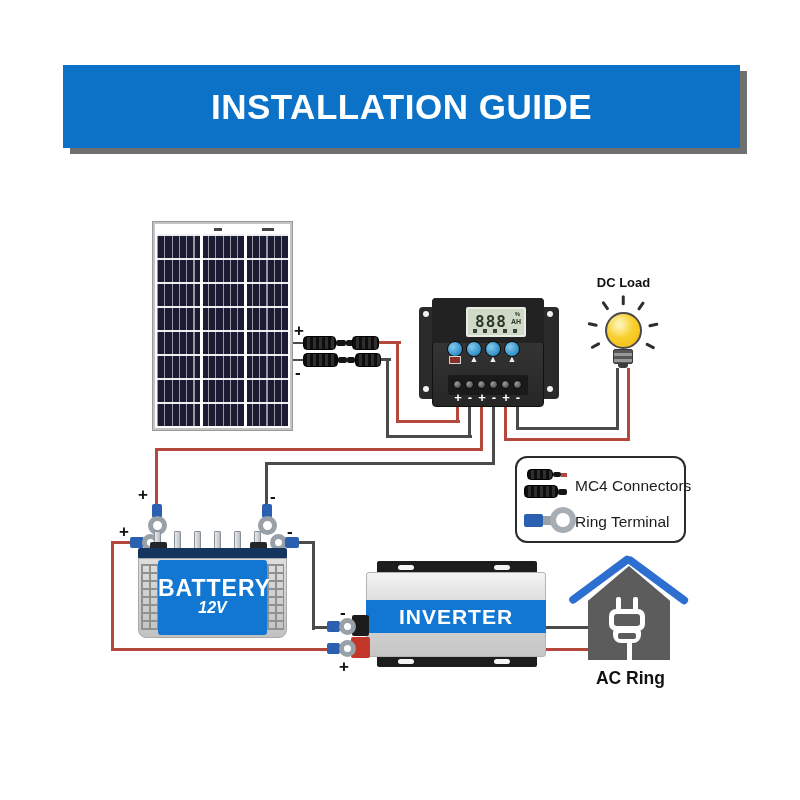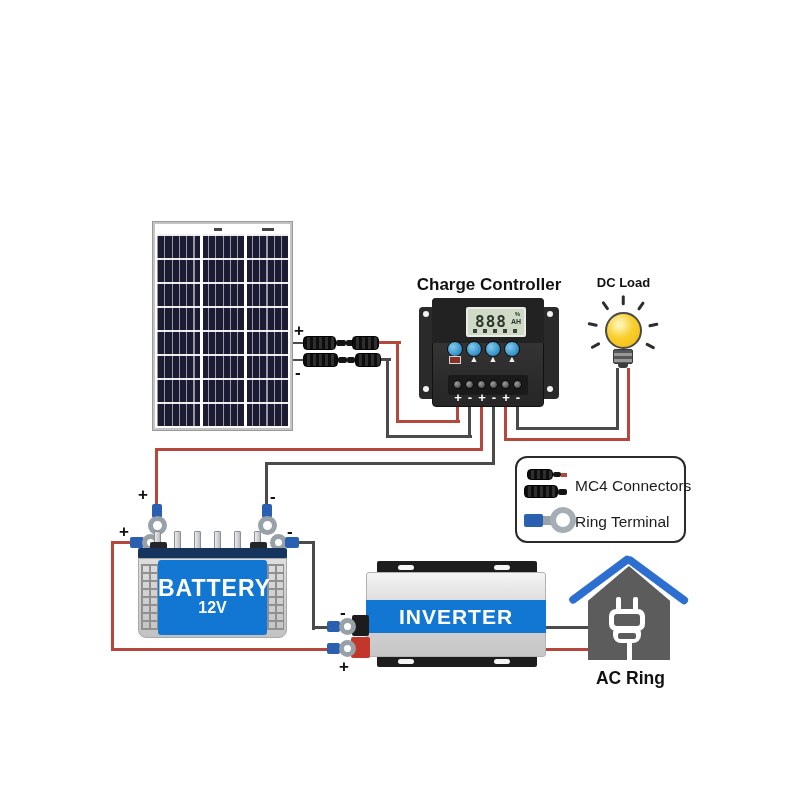--- a/index.html
+++ b/index.html
@@ -79,21 +79,21 @@
 
   
   .bat-topbar{position:absolute;left:138px;top:548px;width:149px;height:11px;background:#15355f;border-radius:2px;}
   .bat-body{position:absolute;left:138px;top:558px;width:149px;height:80px;border-radius:0 0 8px 8px;
        background:linear-gradient(180deg,#dedede,#c2c2c2);border:1px solid #a9a9a9;box-sizing:border-box;}
   .bat-vent{position:absolute;top:564px;width:17px;height:66px;
        background-image:repeating-linear-gradient(180deg,#909090 0 2px,transparent 2px 8px),
                         repeating-linear-gradient(90deg,#909090 0 2px,transparent 2px 8px);}
   .bat-panel{position:absolute;left:158px;top:560px;width:109px;height:75px;background:var(--accent-blue);border-radius:3px;}
   .bat-name{position:absolute;left:158px;top:575px;width:109px;text-align:center;color:#fff;font-weight:bold;font-size:23px;letter-spacing:1px;}
-  .bat-volt{position:absolute;left:158px;top:599px;width:109px;text-align:center;color:#fff;font-weight:bold;font-size:16px;}
+  .bat-volt{position:absolute;left:158px;top:599px;width:109px;text-align:center;color:#fff;font-weight:bold;font-size:16px;font-style:italic;}
   .post{position:absolute;top:531px;width:7px;height:18px;background:linear-gradient(90deg,#ececec,#b7bcc2);border:1px solid #8a9097;border-radius:1px;box-sizing:border-box;}
   .clamp{position:absolute;top:542px;width:17px;height:13px;background:#23262b;border-radius:2px;}
 
   
   .inv-rail{position:absolute;left:377px;width:160px;height:13px;background:#1d1d1d;border-radius:2px;}
   .inv-slot{position:absolute;width:16px;height:5px;background:#f5f5f5;border-radius:3px;}
   .inv-body{position:absolute;left:366px;top:572px;width:180px;height:85px;border-radius:3px;
        background:linear-gradient(180deg,#f4f4f4,#d6d6d6 45%,#c6c6c6);border:1px solid #b3b3b3;box-sizing:border-box;}
   .inv-band{position:absolute;left:366px;top:600px;width:180px;height:33px;background:var(--accent-blue);}
   .inv-name{width:100%;height:33px;line-height:33px;text-align:center;color:#fff;font-weight:bold;font-size:21px;letter-spacing:1px;}
@@ -109,20 +109,23 @@
   .plug-up-in{position:absolute;left:614px;top:614px;width:26px;height:12px;background:var(--house-gray);border-radius:3px;}
   .plug-lo{position:absolute;left:613px;top:629px;width:28px;height:14px;background:#fff;border-radius:4px 4px 8px 8px;}
   .plug-lo-in{position:absolute;left:618px;top:633px;width:18px;height:6px;background:var(--house-gray);border-radius:2px;}
   .cord{position:absolute;left:627px;top:641px;width:5px;height:19px;background:#fff;}
 </style>
 </head>
 <body>
 
 <div id="stage">
 
+  <div class="banner">
+    <div class="banner-title">INSTALLATION GUIDE</div>
+  </div>
 
   <div>
 
     <div class="w red" style="left:377px;top:341px;width:24px;height:3px"></div>
     <div class="w red" style="left:396px;top:341px;width:3px;height:82px"></div>
     <div class="w red" style="left:396px;top:420px;width:64px;height:3px"></div>
     <div class="w red" style="left:456px;top:403px;width:3px;height:20px"></div>
 
     <div class="w blk" style="left:379px;top:358px;width:12px;height:3px"></div>
     <div class="w blk" style="left:386px;top:358px;width:3px;height:80px"></div>
@@ -171,21 +174,20 @@
   <div class="sign" style="left:295px;top:364px">-</div>
   <div class="mc4" style="left:303px;top:336px;width:33px;height:14px"></div>
   <div class="mc4nose" style="left:336px;top:340px;width:10px;height:6px"></div>
   <div class="mc4nose" style="left:346px;top:340px;width:8px;height:6px"></div>
   <div class="mc4" style="left:352px;top:336px;width:27px;height:14px"></div>
   <div class="mc4" style="left:303px;top:353px;width:35px;height:14px"></div>
   <div class="mc4nose" style="left:338px;top:357px;width:9px;height:6px"></div>
   <div class="mc4nose" style="left:347px;top:357px;width:8px;height:6px"></div>
   <div class="mc4" style="left:355px;top:353px;width:26px;height:14px"></div>
 
-  <div class="lbl" style="left:404px;top:275px;width:170px;font-size:17px">Charge Controller</div>
   <div class="cc-flange"></div>
   <div class="cc-hole" style="left:423px;top:311px"></div>
   <div class="cc-hole" style="left:423px;top:386px"></div>
   <div class="cc-hole" style="left:547px;top:311px"></div>
   <div class="cc-hole" style="left:547px;top:386px"></div>
   <div class="cc-body"></div>
   <div class="cc-top"></div>
   <div class="lcd">
     <span class="lcd-val">888</span>
     <span class="lcd-pc">%</span>

